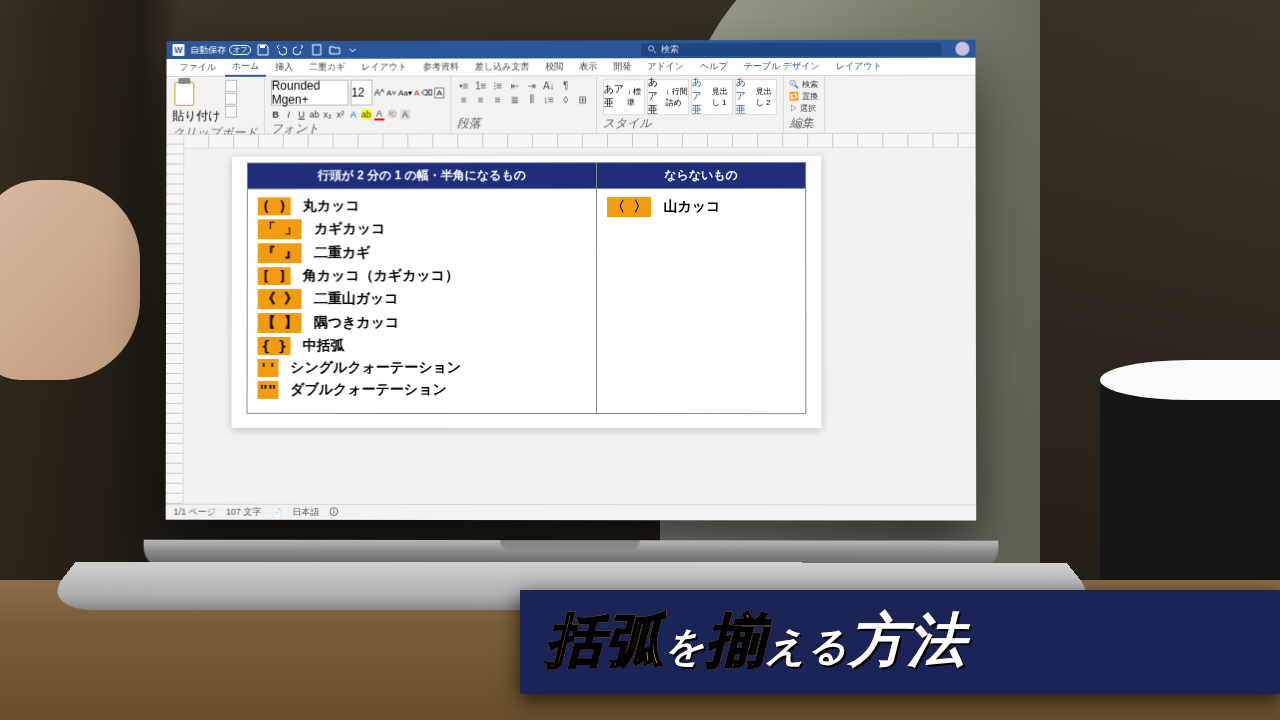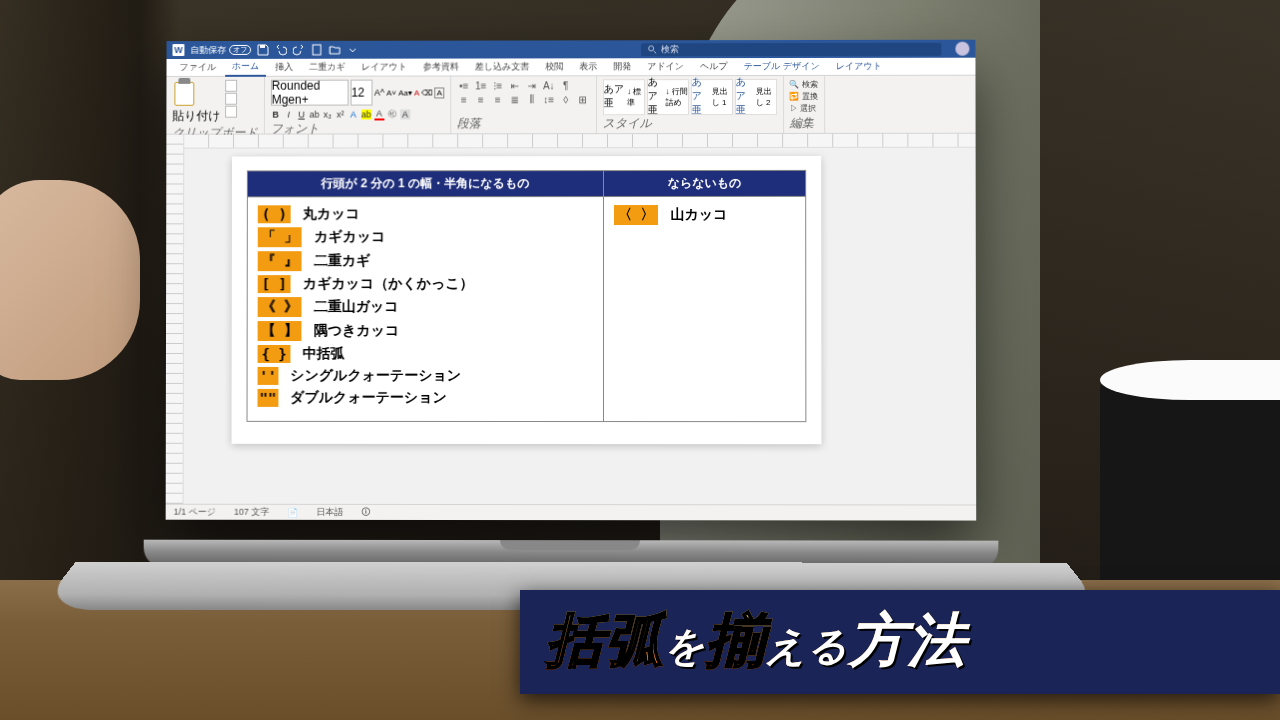--- a/index.html
+++ b/index.html
@@ -134,30 +134,30 @@
 .doc-scroll { flex: 1; display: flex; flex-direction: column; }
 .hruler { height: 14px; background: #f6f6f6; border-bottom: 1px solid #ddd;
   background-image: repeating-linear-gradient(90deg, transparent 0 24px, #ccc 24px 25px);
   font-size: 7px; color: #999; padding-left: 60px;
 }
 .page-wrap { flex: 1; overflow: hidden; padding: 8px 0 0 48px; }
 .page {
   width: 590px; background: #fff; box-shadow: 0 2px 8px rgba(0,0,0,0.2);
   padding: 6px 0 14px 0;
 }
-.tbl { width: 560px; margin: 8px auto; border-collapse: collapse; }
+.tbl { width: 560px; margin: 0 auto; border-collapse: collapse; }
 .tbl td { border: 1px solid #888; vertical-align: top; }
 .hdr td { background: #1f2e7a; color: #fff; text-align: center; font-weight: bold; font-size: 12px; padding: 4px 0; }
 .body-row td { padding: 8px 10px 10px 10px; }
 .item-line { display: flex; align-items: center; gap: 12px; margin-bottom: 4px; font-size: 14px; font-weight: bold; }
 .br-sym { background: #f39c12; color: #000; padding: 1px 4px; font-family: monospace; min-width: 30px; text-align: center; }
 .br-sym.thin { background: #f39c12; padding: 1px 2px; min-width: 8px; }
 .status-bar {
   height: 16px; background: #f3f2f1; border-top: 1px solid #d4d4d4;
-  display: flex; align-items: center; padding: 0 8px; gap: 18px;
+  display: flex; align-items: center; padding: 0 8px; gap: 10px;
   font-size: 9px; color: #555;
 }
 .overlay {
   position: absolute; z-index: 50;
   right: 0; bottom: 26px;
   width: 760px;
   background: #1a2456;
   padding: 12px 26px 14px 26px;
   box-shadow: 0 6px 20px rgba(0,0,0,0.7);
 }
@@ -379,21 +379,21 @@
                         <div class="item-line">
                           <span class="br-sym">「 」</span>
                           <span>カギカッコ</span>
                         </div>
                         <div class="item-line">
                           <span class="br-sym">『 』</span>
                           <span>二重カギ</span>
                         </div>
                         <div class="item-line">
                           <span class="br-sym">[ ]</span>
-                          <span>カギカッコ（かくかっこ）</span>
+                          <span>角カッコ（カギカッコ）</span>
                         </div>
                         <div class="item-line">
                           <span class="br-sym">《 》</span>
                           <span>二重山ガッコ</span>
                         </div>
                         <div class="item-line">
                           <span class="br-sym">【 】</span>
                           <span>隅つきカッコ</span>
                         </div>
                         <div class="item-line">

